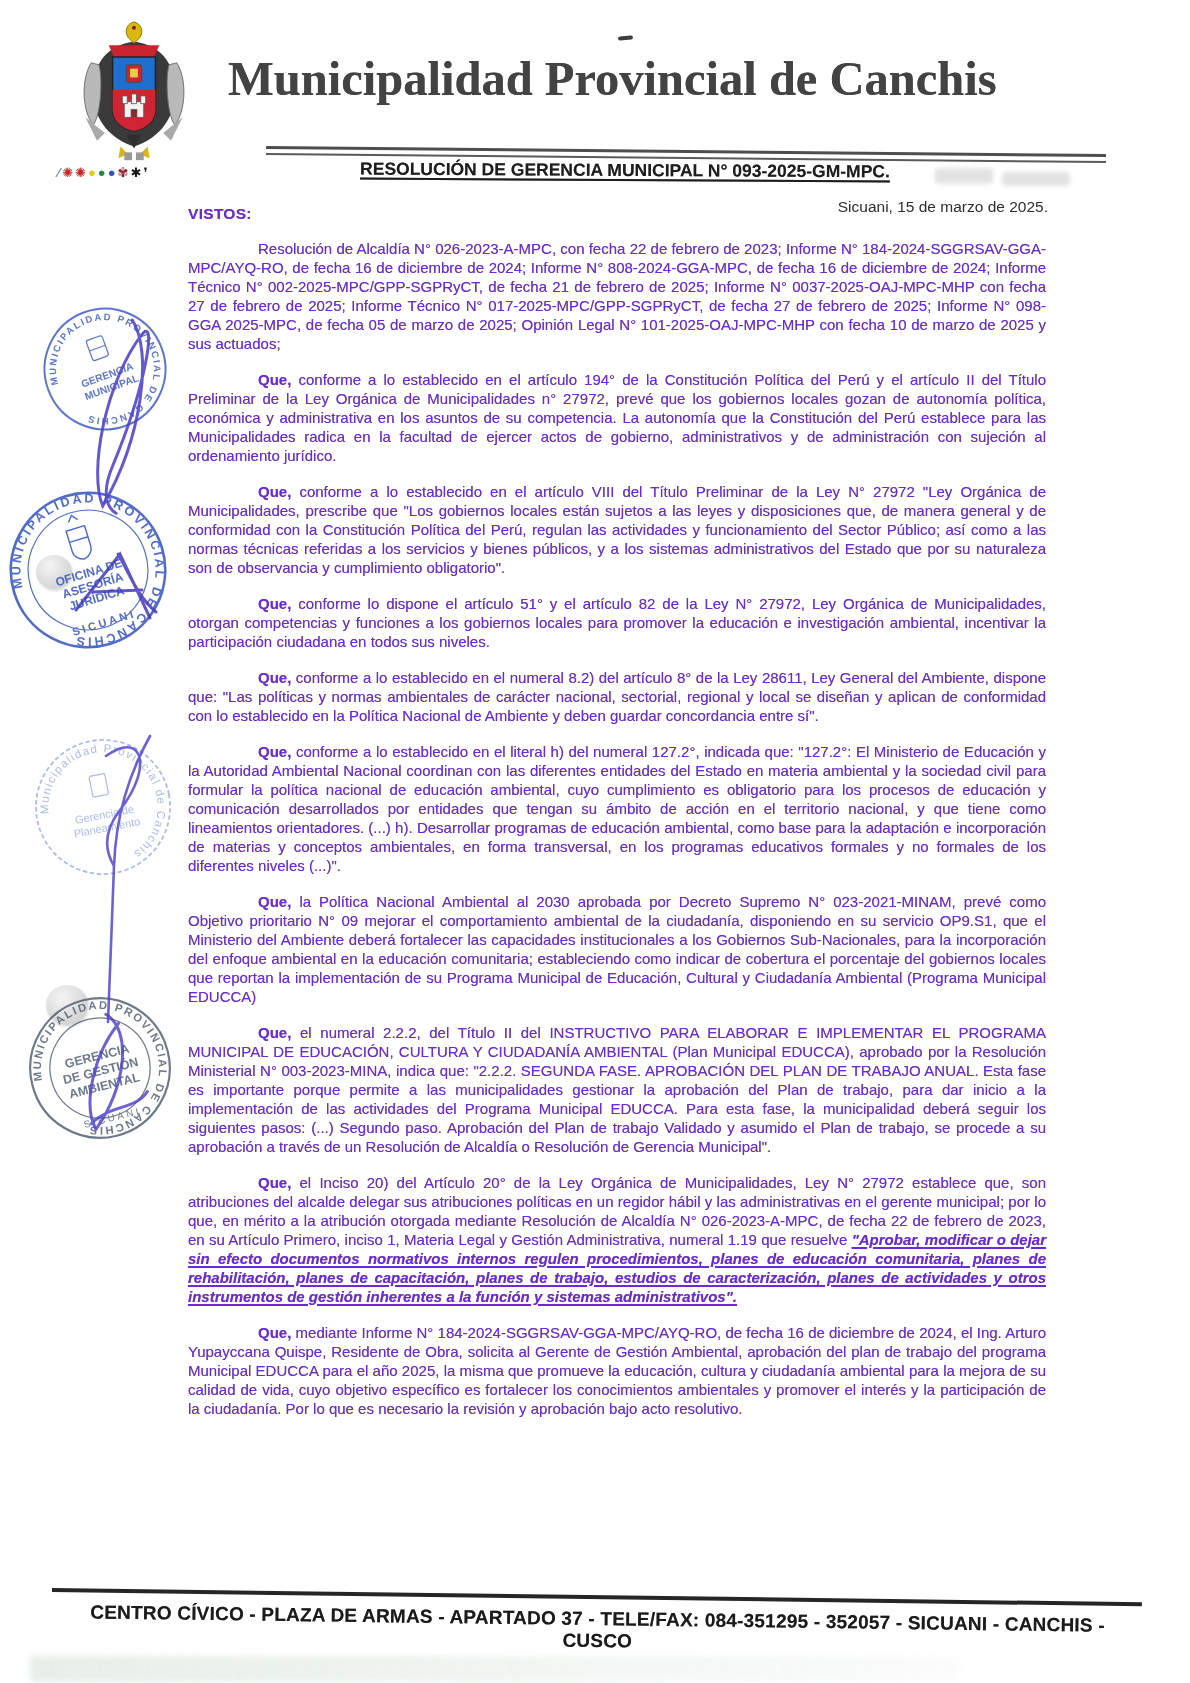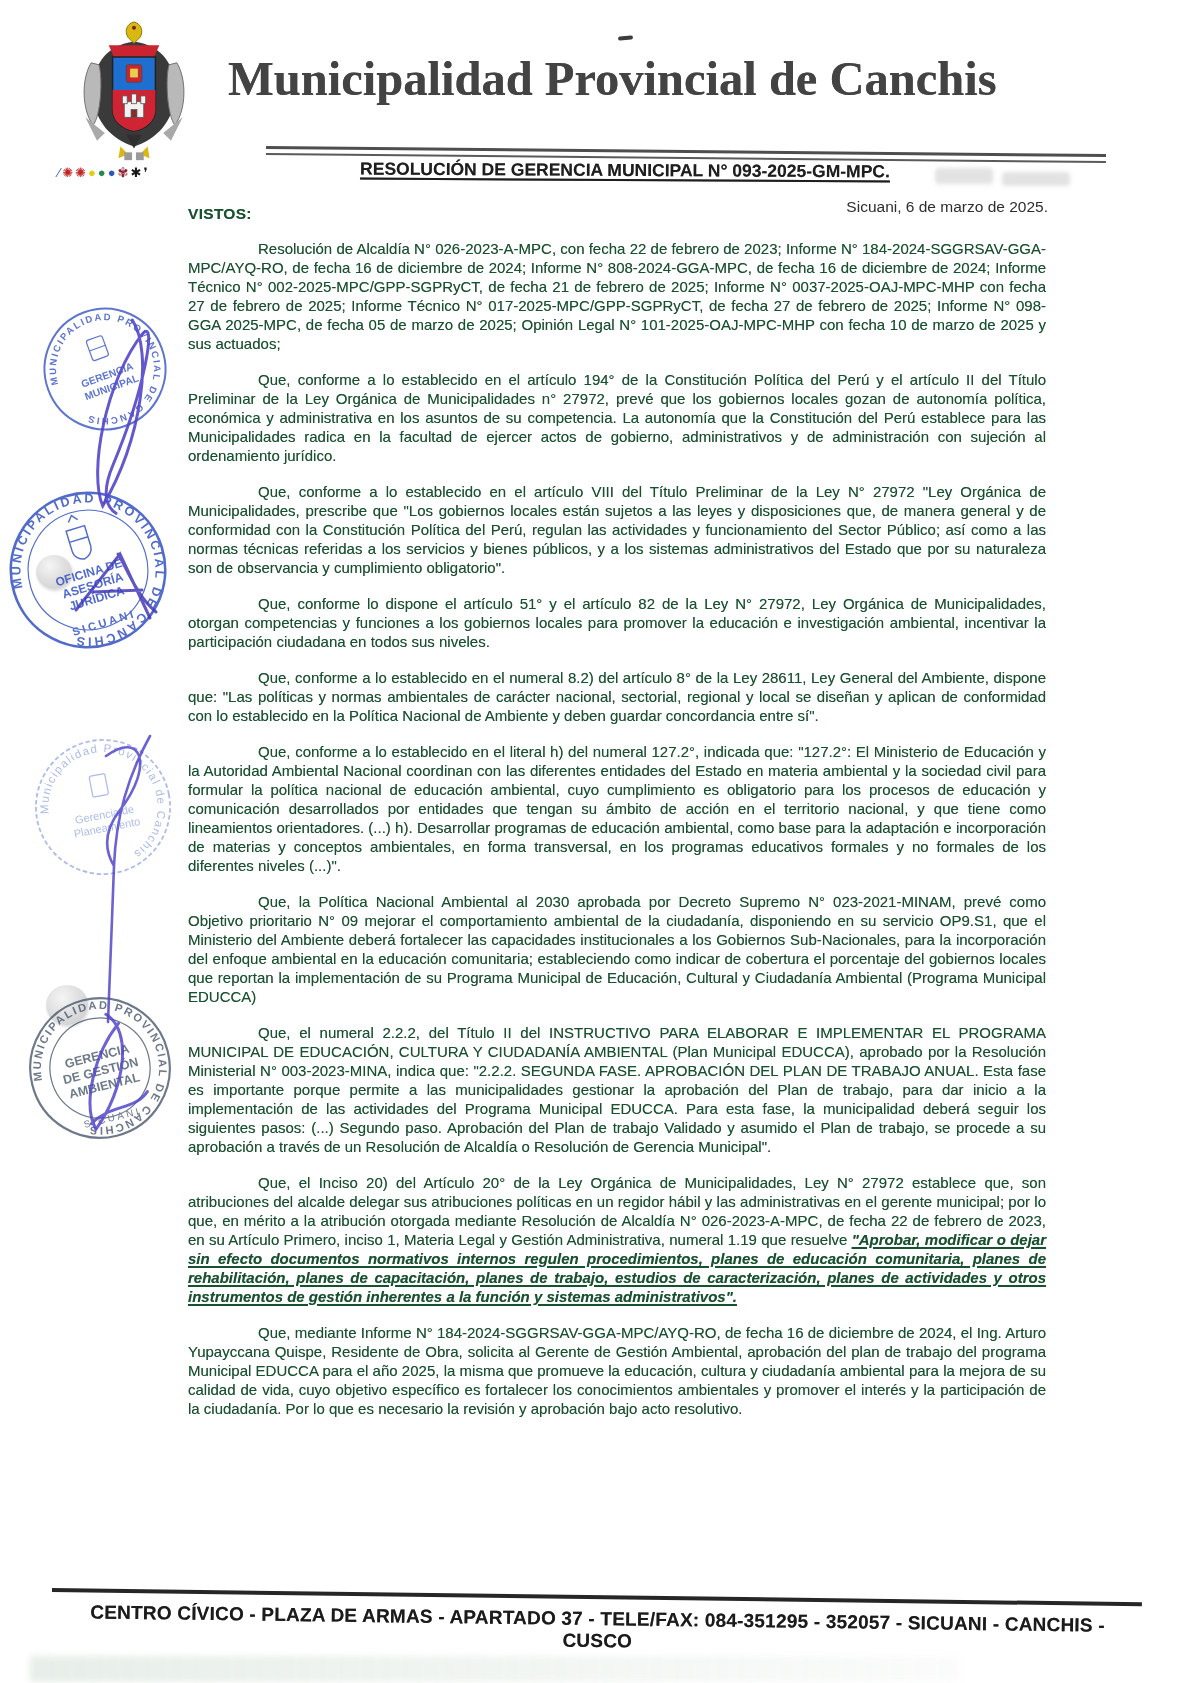--- a/index.html
+++ b/index.html
@@ -52,28 +52,28 @@
     box-shadow:1px 2px 3px rgba(0,0,0,.18);opacity:.8;}
   .ball.b1{left:36px;top:555px;width:36px;height:34px;}
   .ball.b2{left:46px;top:985px;width:42px;height:40px;}
   .bottom-smudge{position:absolute;left:30px;top:1656px;width:930px;height:26px;
     background:linear-gradient(90deg, rgba(170,195,175,.28), rgba(170,195,175,.05));
     filter:blur(3px);}
   
   .bodytext{
     position:absolute;left:188px;top:204px;width:858px;
     font-size:15px;line-height:19px;text-align:justify;
-    color:#14532d;
+    color:#6d28d9;
     text-shadow:0 0 .4px rgba(20,20,20,.45);
   }
   .bodytext p{margin:16px 0 17px 0;}
   .label{font-weight:bold;font-size:15.5px;letter-spacing:.3px;margin:0 0 14px 0 !important;}
   .label.considerando{margin-top:6px !important;}
   .para{text-indent:70px;}
-  .lead{font-weight:normal;}
+  .lead{font-weight:bold;}
   .emph{font-weight:bold;font-style:italic;text-decoration:underline;text-decoration-thickness:1.5px;text-underline-offset:2px;}
   
   .stamp{position:absolute;pointer-events:none;}
   .stamp svg{overflow:visible;}
   .st1{left:40px;top:304px;width:130px;height:130px;transform:rotate(-20deg);opacity:.82;}
   .st2{left:6px;top:488px;width:164px;height:164px;transform:rotate(-17deg);opacity:.88;}
   .st3{left:28px;top:732px;width:150px;height:150px;transform:rotate(-11deg);opacity:.45;}
   .st4{left:24px;top:992px;width:152px;height:152px;transform:rotate(-14deg);opacity:.78;}
   .sig{position:absolute;pointer-events:none;}
   .sg1{left:80px;top:316px;width:95px;height:205px;transform:rotate(6deg);}
@@ -142,21 +142,21 @@
     <span class="g-green">●</span>
     <span class="g-blue">●</span>
     <span class="g-dark">✾</span>
     <span class="g-black">✱</span>
     <span class="g-black">❜</span>
   </div>
 
   <h1 class="org-name">Municipalidad Provincial de Canchis</h1>
   <div class="double-rule"></div>
   <div class="doc-title">RESOLUCIÓN DE GERENCIA MUNICIPAL N° 093-2025-GM-MPC.</div>
-  <div class="dateline">Sicuani, 6 de marzo de 2025.</div>
+  <div class="dateline">Sicuani, 15 de marzo de 2025.</div>
   <div class="mark-dash"></div>
   <div class="smudge s1"></div>
   <div class="smudge s2"></div>
   <div class="ball b1"></div>
   <div class="ball b2"></div>
   <div class="bottom-smudge"></div>
 
   <div class="bodytext">
     <p class="label">VISTOS:</p>
     <p class="para">Resolución de Alcaldía N° 026-2023-A-MPC, con fecha 22 de febrero de 2023; Informe N° 184-2024-SGGRSAV-GGA-MPC/AYQ-RO, de fecha 16 de diciembre de 2024; Informe N° 808-2024-GGA-MPC, de fecha 16 de diciembre de 2024; Informe Técnico N° 002-2025-MPC/GPP-SGPRyCT, de fecha 21 de febrero de 2025; Informe N° 0037-2025-OAJ-MPC-MHP con fecha 27 de febrero de 2025; Informe Técnico N° 017-2025-MPC/GPP-SGPRyCT, de fecha 27 de febrero de 2025; Informe N° 098-GGA 2025-MPC, de fecha 05 de marzo de 2025; Opinión Legal N° 101-2025-OAJ-MPC-MHP con fecha 10 de marzo de 2025 y sus actuados;</p>

